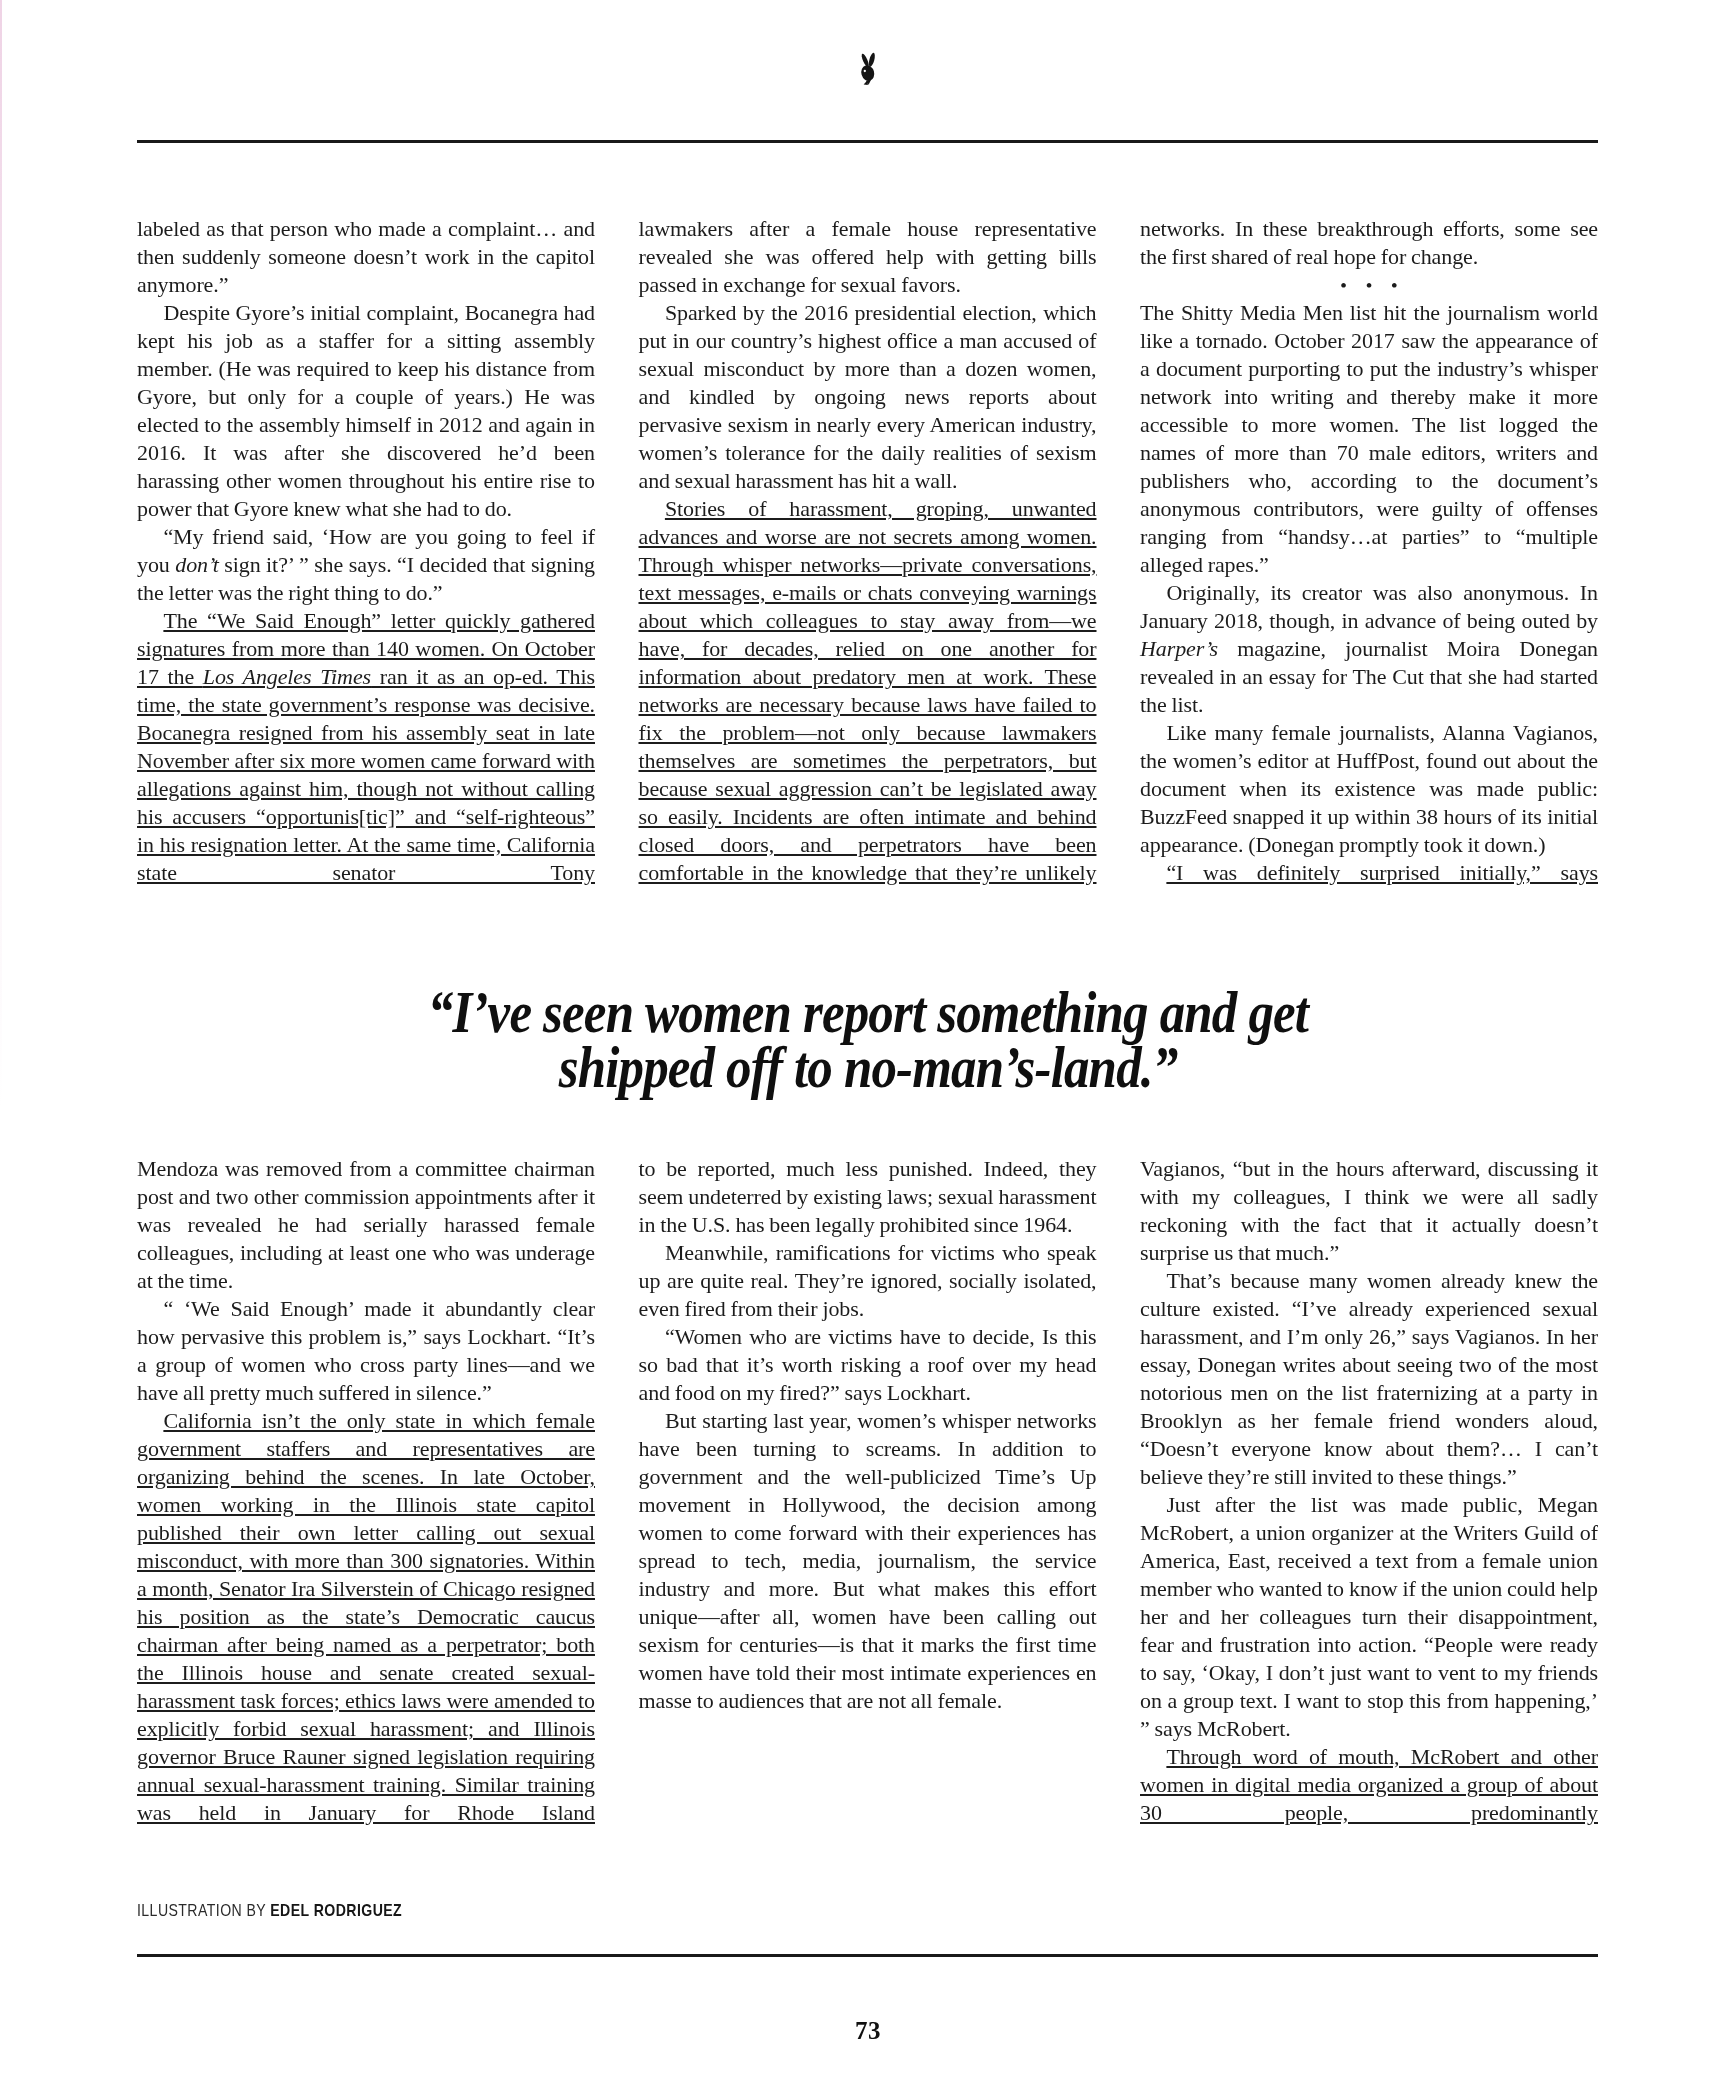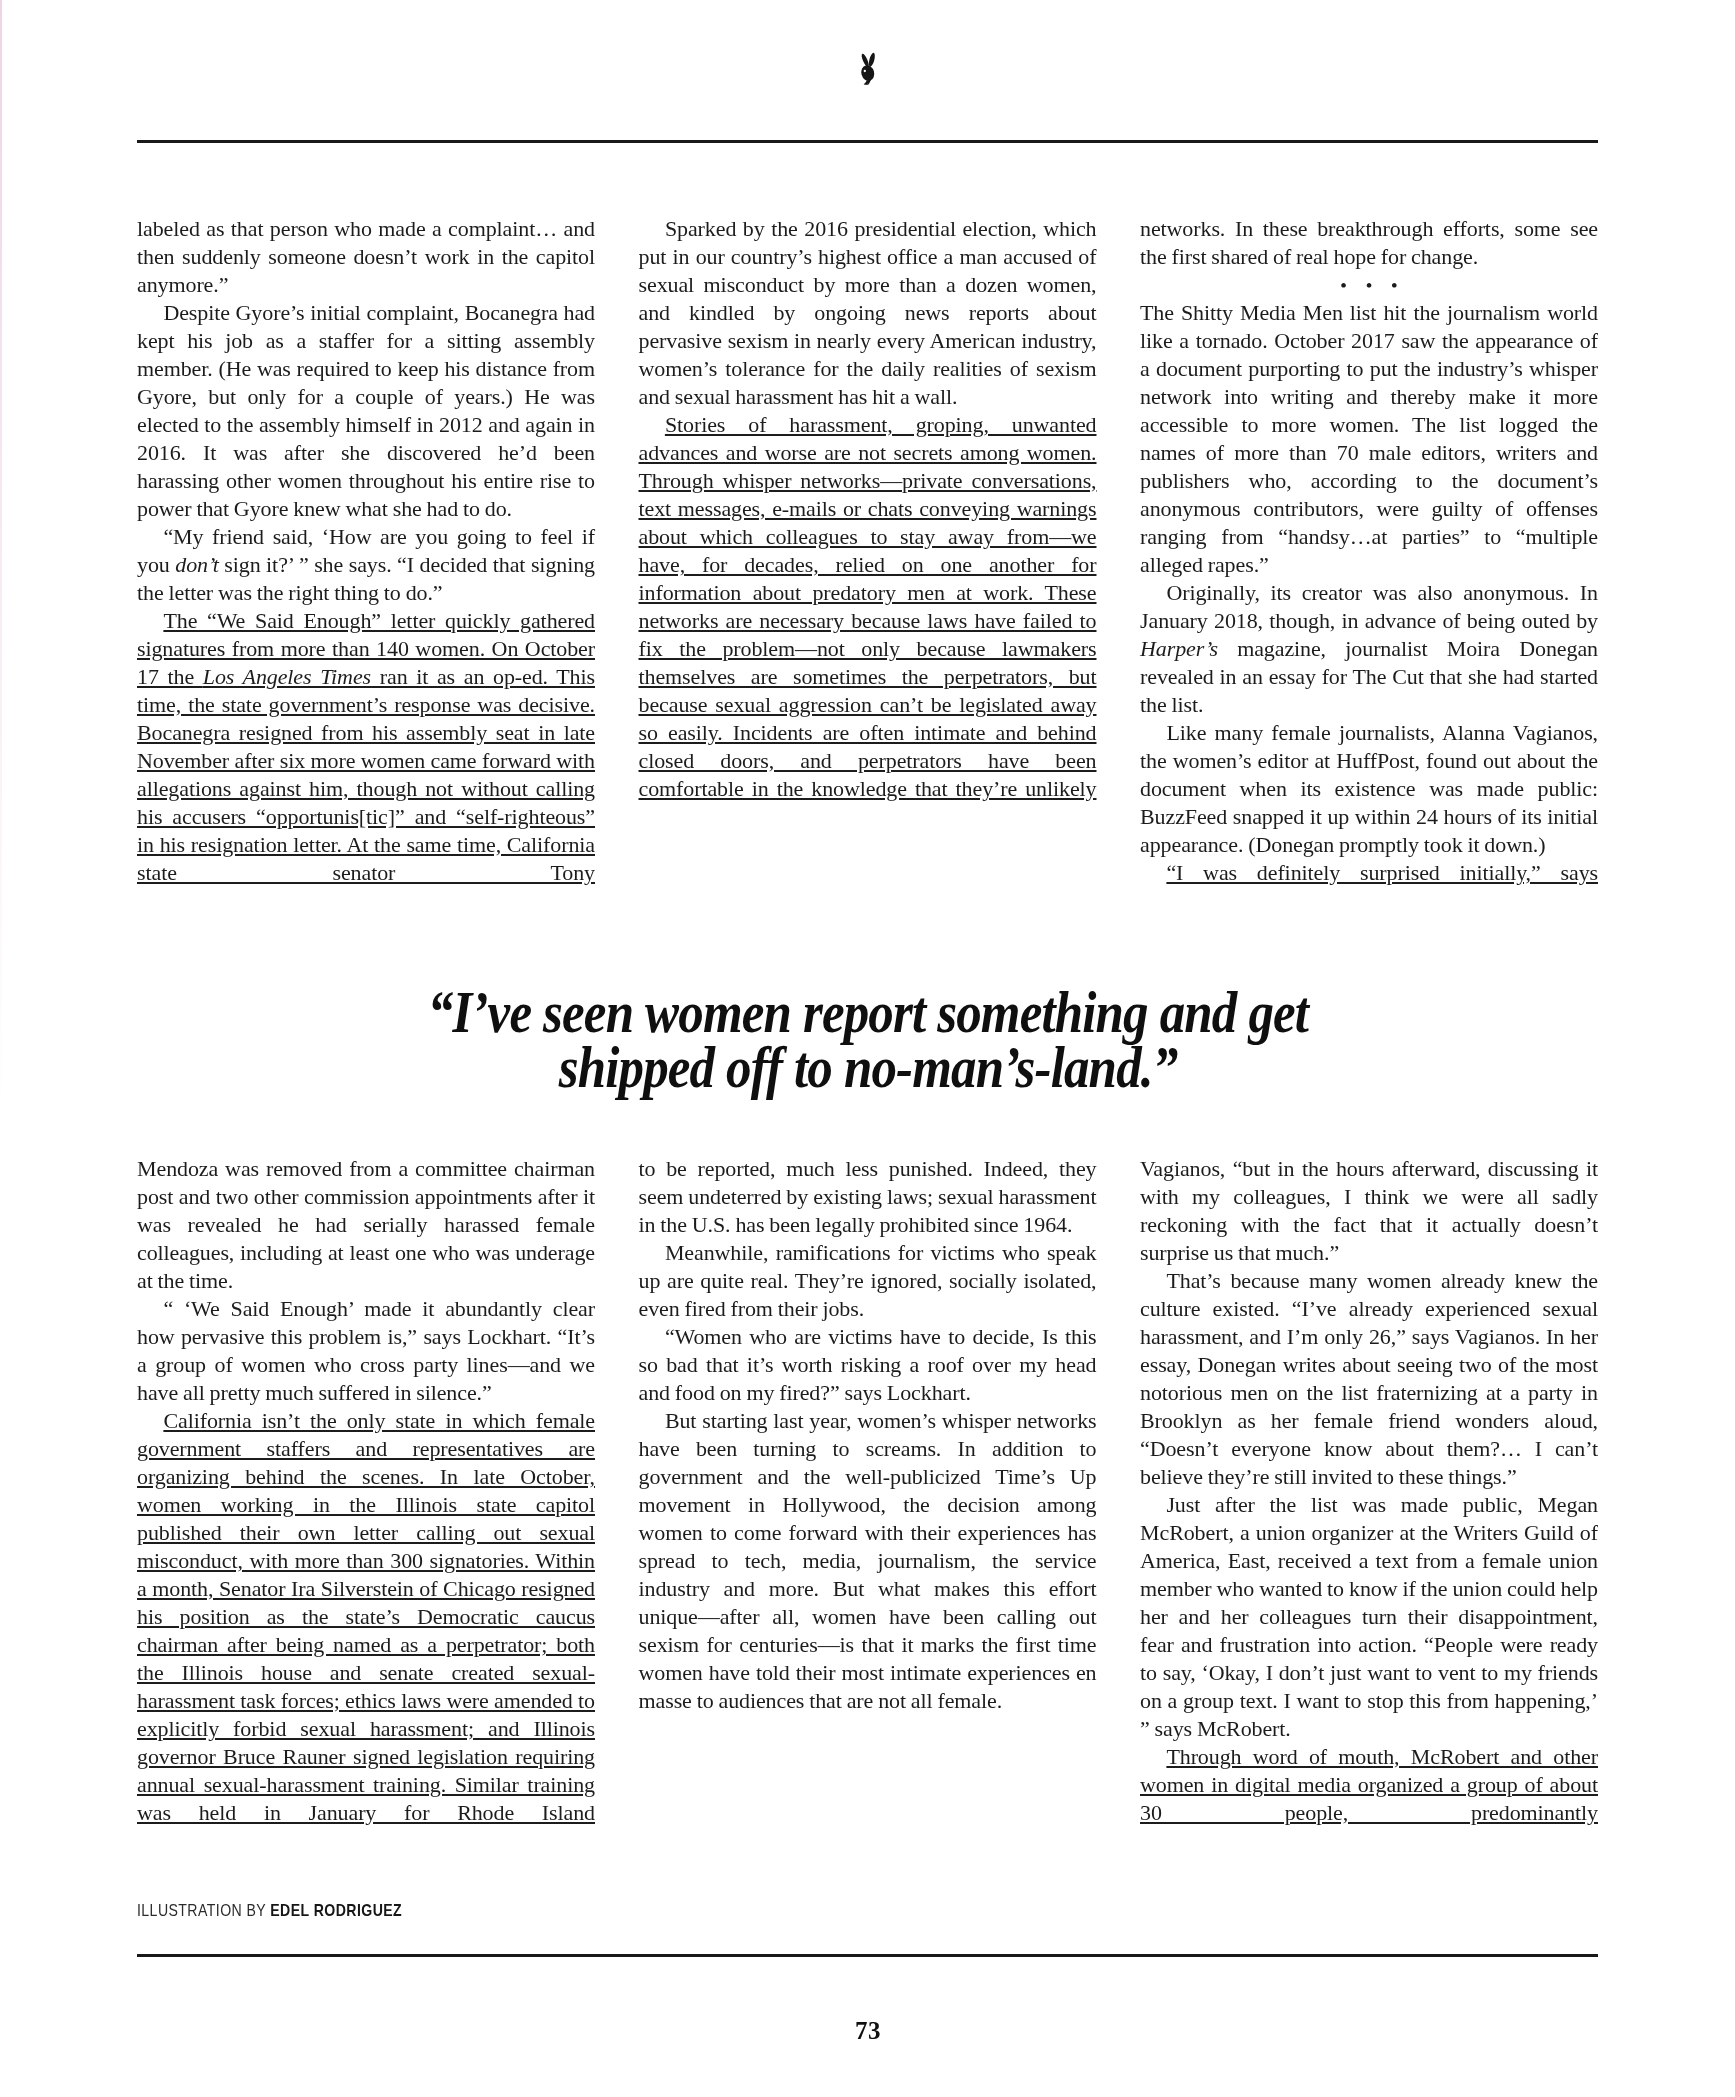--- a/index.html
+++ b/index.html
@@ -57,29 +57,30 @@
   <div class="rule" id="top-rule"></div>
 
   <div class="cols" id="top-columns">
       <div class="col">
         <p><span>labeled as that person who made a complaint… and then suddenly someone doesn’t work in the capitol anymore.”</span></p>
         <p class="ind"><span>Despite Gyore’s initial complaint, Bocanegra had kept his job as a staffer for a sitting assembly member. (He was required to keep his distance from Gyore, but only for a couple of years.) He was elected to the assembly himself in 2012 and again in 2016. It was after she discovered he’d been harassing other women throughout his entire rise to power that Gyore knew what she had to do.</span></p>
         <p class="ind"><span>“My friend said, ‘How are you going to feel if you </span><span class="it">don’t</span><span> sign it?’ ” she says. “I decided that signing the letter was the right thing to do.”</span></p>
         <p class="ind cont"><span>The “We Said Enough” letter quickly gathered signatures from more than 140 women. On October 17 the </span><span class="it">Los Angeles Times</span><span> ran it as an op-ed. This time, the state government’s response was decisive. Bocanegra resigned from his assembly seat in late November after six more women came forward with allegations against him, though not without calling his accusers “opportunis[tic]” and “self-righteous” in his resignation letter. At the same time, California state senator Tony</span></p>
       </div>
       <div class="col">
+        <p><span>lawmakers after a female house representative revealed she was offered help with getting bills passed in exchange for sexual favors.</span></p>
         <p class="ind"><span>Sparked by the 2016 presidential election, which put in our country’s highest office a man accused of sexual misconduct by more than a dozen women, and kindled by ongoing news reports about pervasive sexism in nearly every American industry, women’s tolerance for the daily realities of sexism and sexual harassment has hit a wall.</span></p>
         <p class="ind cont"><span>Stories of harassment, groping, unwanted advances and worse are not secrets among women. Through whisper networks—private conversations, text messages, e-mails or chats conveying warnings about which colleagues to stay away from—we have, for decades, relied on one another for information about predatory men at work. These networks are necessary because laws have failed to fix the problem—not only because lawmakers themselves are sometimes the perpetrators, but because sexual aggression can’t be legislated away so easily. Incidents are often intimate and behind closed doors, and perpetrators have been comfortable in the knowledge that they’re unlikely</span></p>
       </div>
       <div class="col">
         <p><span>networks. In these breakthrough efforts, some see the first shared of real hope for change.</span></p>
         <p class="dots"><span>• • •</span></p>
         <p><span>The Shitty Media Men list hit the journalism world like a tornado. October 2017 saw the appearance of a document purporting to put the industry’s whisper network into writing and thereby make it more accessible to more women. The list logged the names of more than 70 male editors, writers and publishers who, according to the document’s anonymous contributors, were guilty of offenses ranging from “handsy…at parties” to “multiple alleged rapes.”</span></p>
         <p class="ind"><span>Originally, its creator was also anonymous. In January 2018, though, in advance of being outed by </span><span class="it">Harper’s</span><span> magazine, journalist Moira Donegan revealed in an essay for The Cut that she had started the list.</span></p>
-        <p class="ind"><span>Like many female journalists, Alanna Vagianos, the women’s editor at HuffPost, found out about the document when its existence was made public: BuzzFeed snapped it up within 24 hours of its initial appearance. (Donegan promptly took it down.)</span></p>
+        <p class="ind"><span>Like many female journalists, Alanna Vagianos, the women’s editor at HuffPost, found out about the document when its existence was made public: BuzzFeed snapped it up within 38 hours of its initial appearance. (Donegan promptly took it down.)</span></p>
         <p class="ind cont"><span>“I was definitely surprised initially,” says</span></p>
       </div>
     </div>
 
   <div class="pull">
     <div>“I’ve seen women report something and get</div>
     <div>shipped off to no-man’s-land.”</div>
   </div>
 
   <div class="cols" id="bottom-columns">

